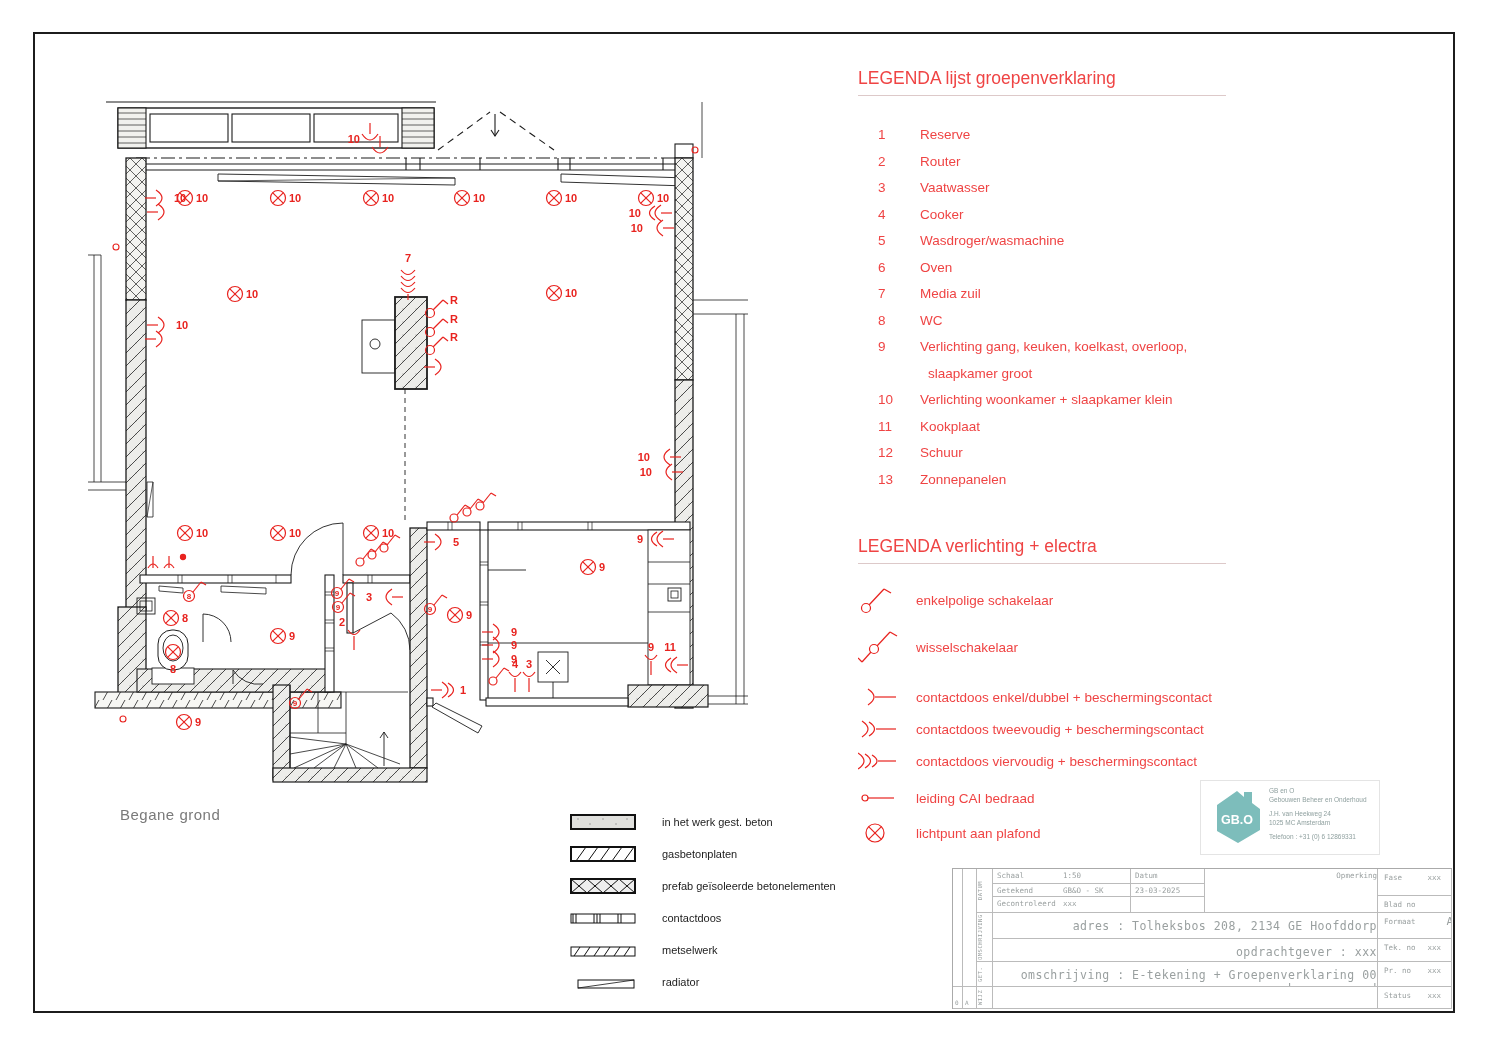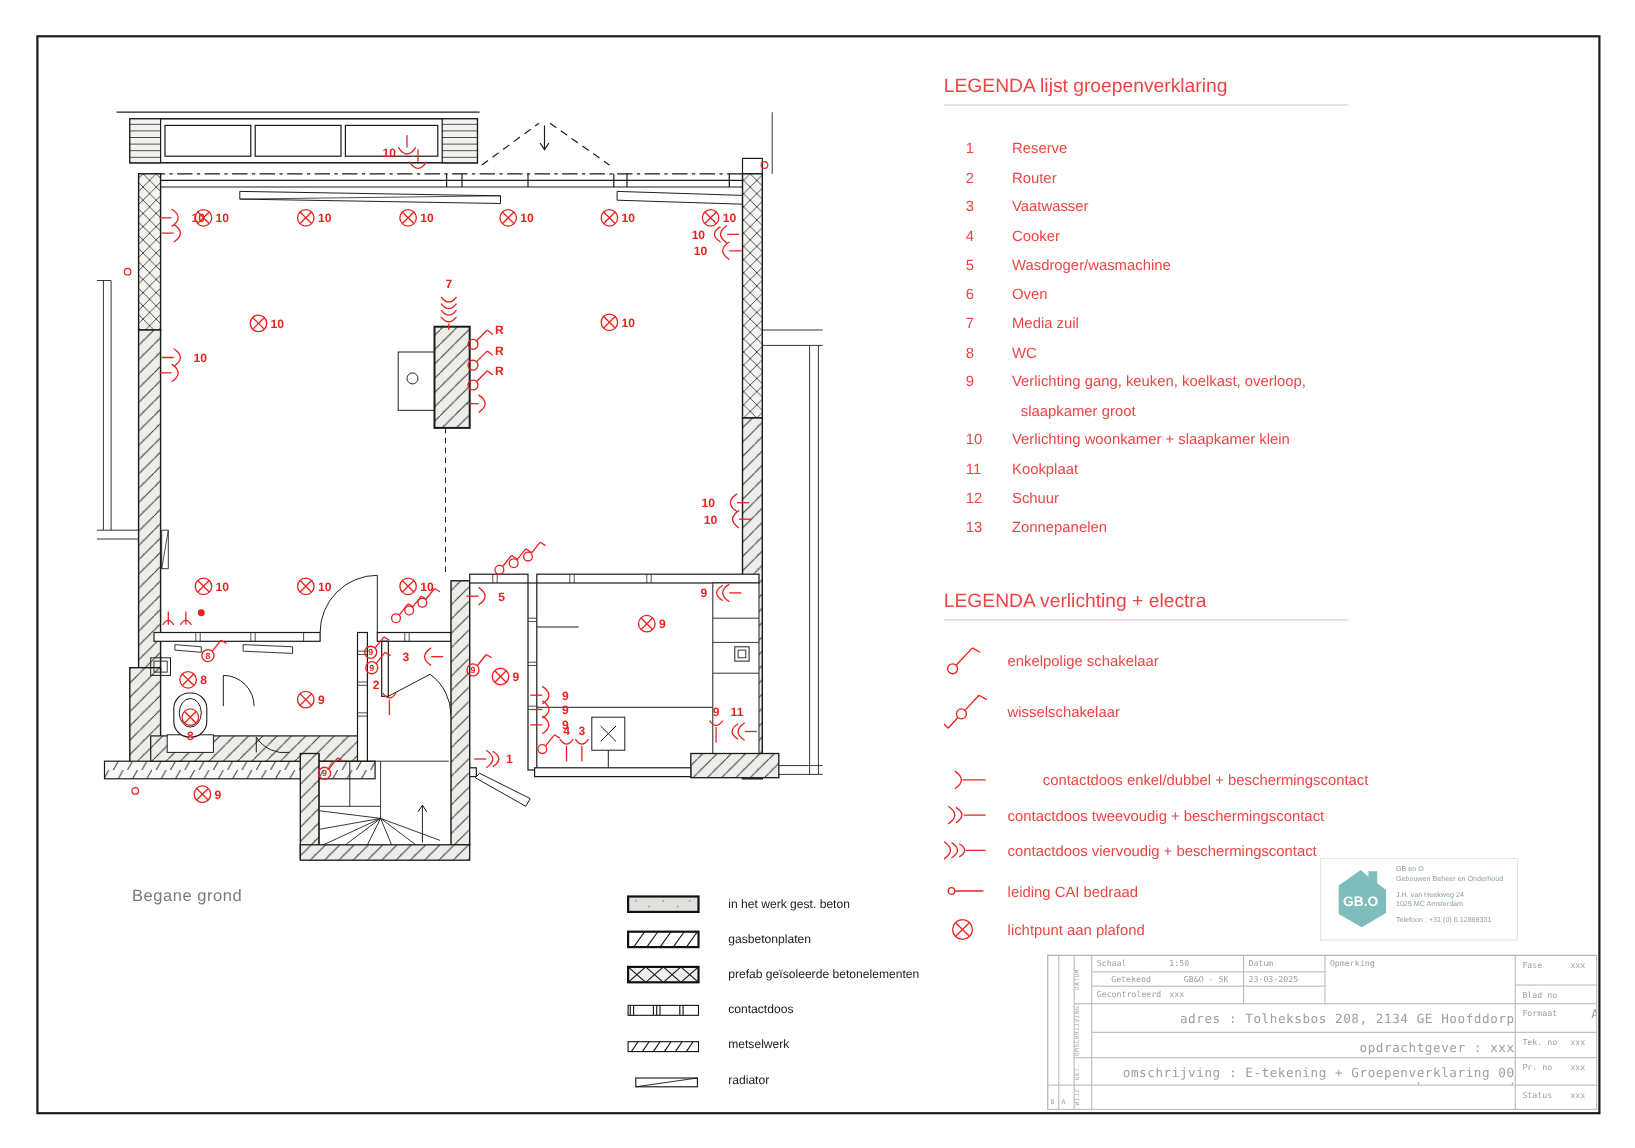--- a/index.html
+++ b/index.html
@@ -20,21 +20,21 @@
   .grp-row{display:flex;font-size:13.5px;line-height:26.5px;}
   .grp-num{width:42px;padding-left:20px;}
   .grp-lbl{flex:1;}
   .grp-lbl .l2{display:block;padding-left:8px;}
   #legend2{position:absolute;left:0px;top:468px;width:386px;}
   #electra-list{margin-top:14px;}
   .el-row{display:flex;align-items:center;font-size:13.5px;}
   .el-sym{width:58px;flex:0 0 58px;display:flex;justify-content:flex-start;}
   .el-row.t-switch1{margin-top:10px;height:44px;}
   .el-row.t-switch2{margin-top:2px;height:46px;}
-  .el-row.t-socket1{margin-top:24px;height:30px;justify-content:space-between;}
+  .el-row.t-socket1{margin-top:12px;height:30px;}
   .el-row.t-socket2{margin-top:2px;height:30px;}
   .el-row.t-socket4{margin-top:2px;height:30px;}
   .el-row.t-cai{margin-top:6px;height:32px;}
   .el-row.t-light{margin-top:2px;height:34px;}
   
   #logo-box{position:absolute;left:1200px;top:780px;width:178px;height:73px;border:1px solid #e4e4e4;background:#fff;}
   #logo-hex{position:absolute;left:10px;top:7px;}
   .logo-text{position:absolute;left:68px;top:6px;font-size:6.5px;line-height:8.5px;color:#8fa09f;}
   .logo-text .gap{height:6px;}
   
@@ -846,38 +846,38 @@
       <div class="vlab">GET.</div>
     </div>
   <div class="cell" style="left:24px;top:118px;width:16px;height:22px;">
       <div class="vlab">WIJZ</div>
     </div>
 
   <div class="cell" style="left:40px;top:0;width:138px;height:15px;display:flex;">
     <span class="lab" style="width:62px;">Schaal</span>
     <span class="val">1:50</span>
   </div>
-  <div class="cell" style="left:40px;top:15px;width:138px;height:13px;display:flex;justify-content:center;">
+  <div class="cell" style="left:40px;top:15px;width:138px;height:13px;display:flex;">
     <span class="lab" style="width:62px;">Getekend</span>
     <span class="val">GB&amp;O - SK</span>
   </div>
   <div class="cell" style="left:40px;top:28px;width:138px;height:16px;display:flex;">
     <span class="lab" style="width:62px;">Gecontroleerd</span>
     <span class="val">xxx</span>
   </div>
 
   <div class="cell" style="left:178px;top:0;width:74px;height:15px;">
     <div class="lab">Datum</div>
   </div>
   <div class="cell" style="left:178px;top:15px;width:74px;height:13px;border-bottom:1px solid #bbb;">
     <div class="val">23-03-2025</div>
   </div>
   <div class="cell" style="left:178px;top:28px;width:74px;height:16px;"></div>
 
-  <div class="cell" style="left:252px;top:0;width:173px;height:44px;">
+  <div class="cell" style="left:252px;top:0;width:173px;height:44px;text-align:right;">
     <div class="lab">Opmerking</div>
   </div>
 
   <div class="cell" style="left:40px;top:44px;width:385px;height:26px;">
     <div class="big">adres : Tolheksbos 208, 2134 GE Hoofddorp</div>
   </div>
   <div class="cell" style="left:40px;top:70px;width:385px;height:23px;">
     <div class="big">opdrachtgever : xxx</div>
   </div>
   <div class="cell" style="left:40px;top:93px;width:385px;height:25px;">

